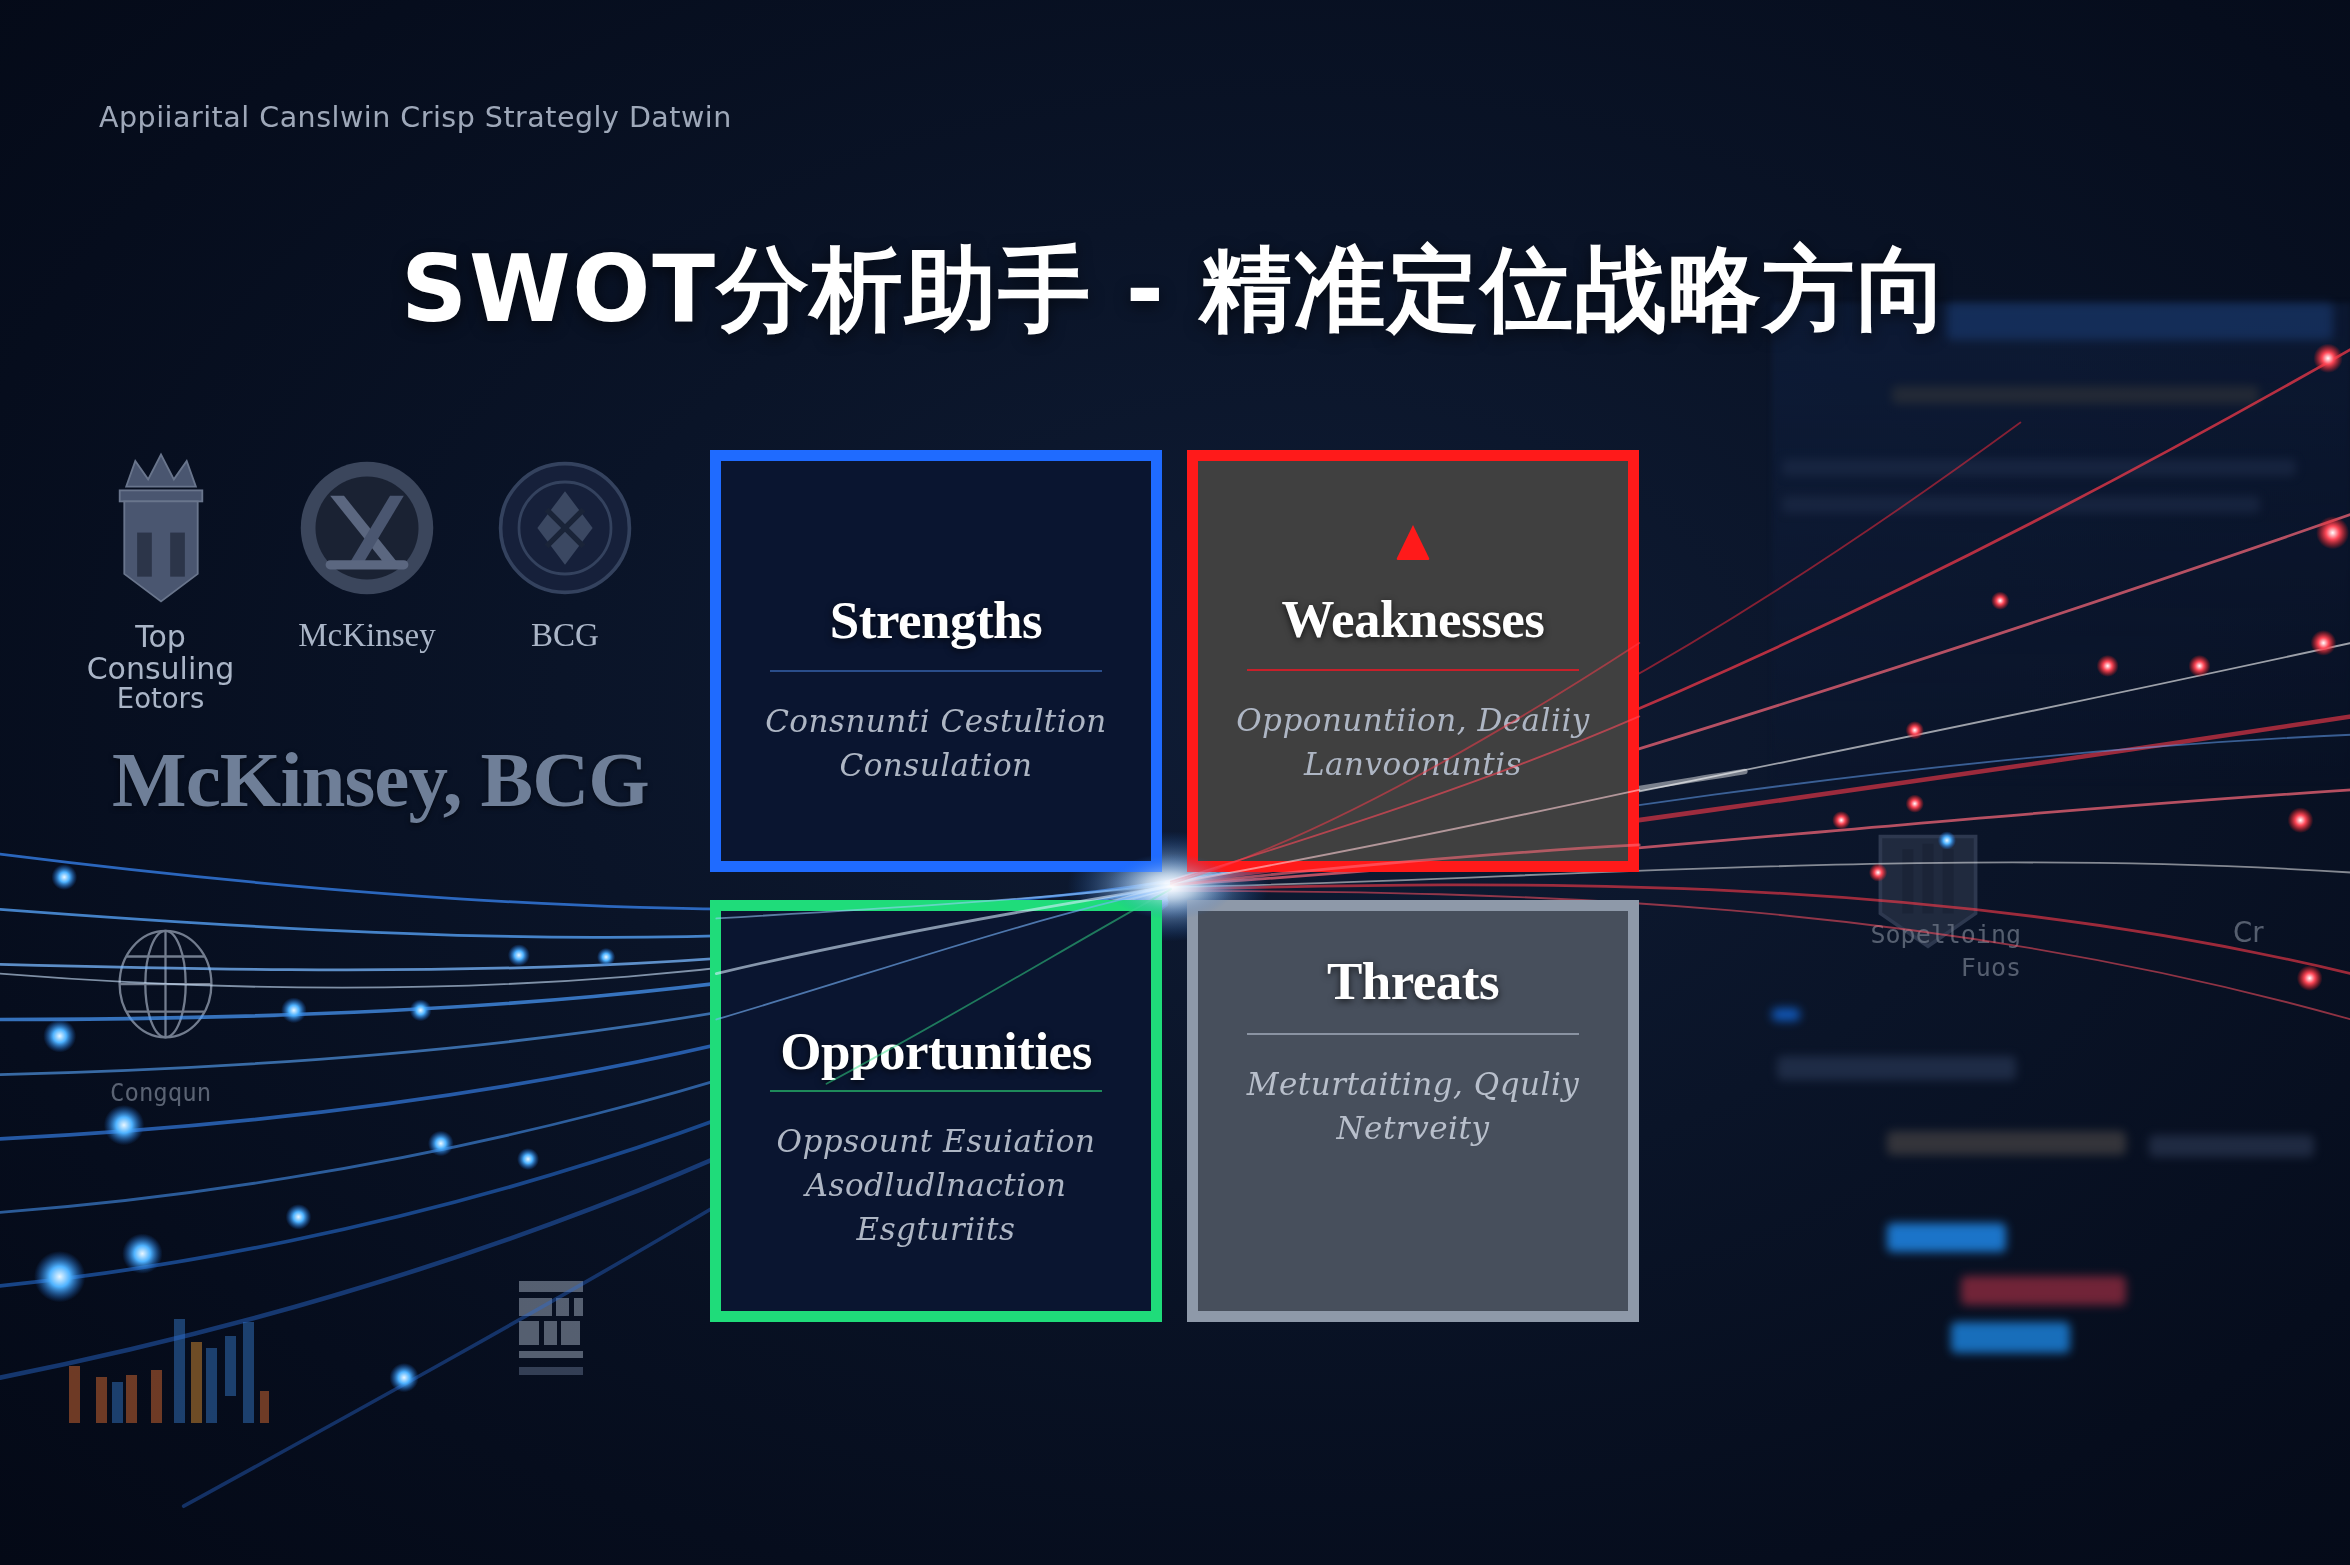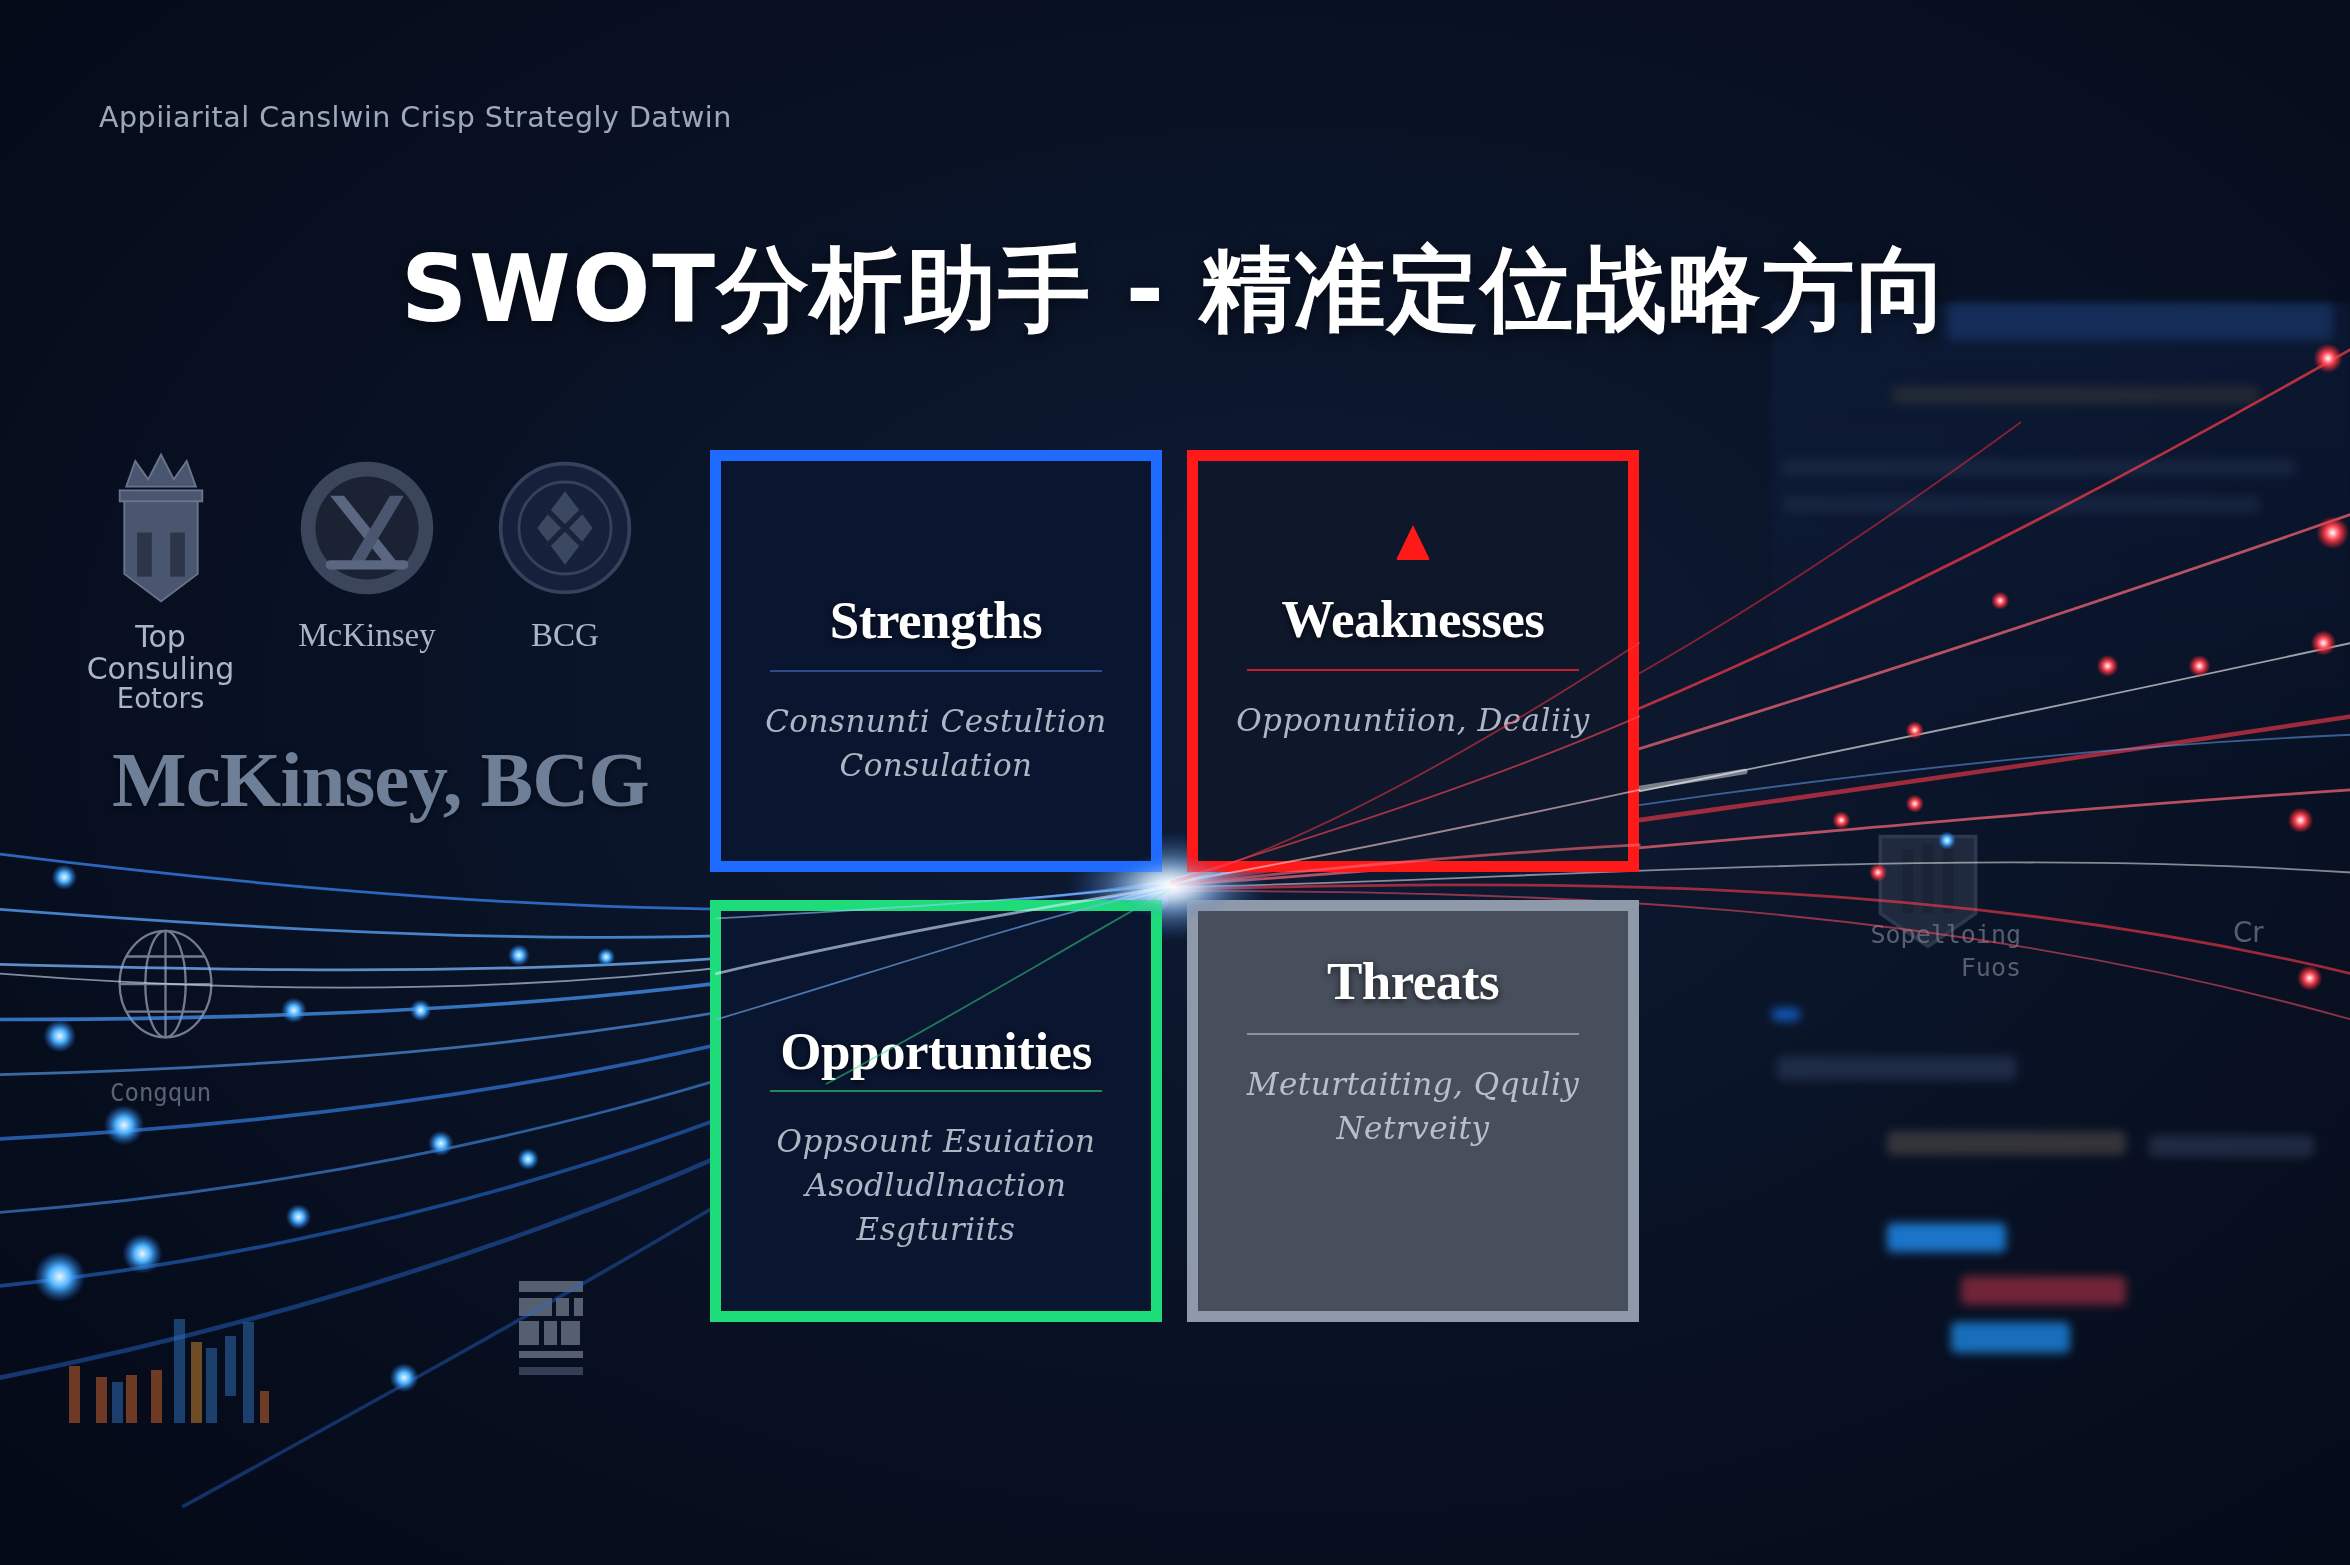--- a/index.html
+++ b/index.html
@@ -40,21 +40,21 @@
   .quad .qtitle {
     font-family:"Liberation Serif", serif; font-weight:bold; color:#ffffff; font-size:53px;
     letter-spacing:-0.5px; text-shadow:0 1.8px 7.3px rgba(0,0,0,0.7);
   }
   .quad .qrule { width:332px; height:1.8px; margin-top:20px; }
   .quad .qbody {
     margin-top:27.5px; font-family:"DejaVu Serif", serif; font-style:italic; font-size:31px;
     color:#aeb6c4; text-align:center; line-height:44px; letter-spacing:0.5px;
   }
   .q-s { left:710px; top:450px; border-color:#1f6bff; background:#0a1530; }
-  .q-w { left:1187px; top:450px; border-color:#ff1a1a; background:#0f172a; }
+  .q-w { left:1187px; top:450px; border-color:#ff1a1a; background:#404040; }
   .q-o { left:710px; top:900px; border-color:#1fdc7a; background:#0a1530;align-items:center; }
   .q-t { left:1187px; top:900px; border-color:#8e99a9; background:#474f5c; }
   .warn-icon {
     width:0; height:0; border-left:17.4px solid transparent; border-right:17.4px solid transparent;
     border-bottom:35px solid #ff1a1a; border-radius:2.8px; margin-top:64px;
   }
   
   svg.streaks { position:absolute; left:0; top:0; pointer-events:none; }
 </style>
 </head>
@@ -259,20 +259,21 @@
     <div>Consulation</div>
   </div>
 </div>
 
 <div class="quad q-w">
   <div class="warn-icon"></div>
   <div class="qtitle" style="margin-top:29px;">Weaknesses</div>
   <div class="qrule" style="background:#c8202a;"></div>
   <div class="qbody">
     <div>Opponuntiion, Dealiiy</div>
+    <div>Lanvoonuntis</div>
   </div>
 </div>
 
 <div class="quad q-o">
   <div class="qtitle" style="margin-top:110px;">Opportunities</div>
   <div class="qrule" style="background:#1e8a5a;margin-top:9.2px;"></div>
   <div class="qbody">
     <div>Oppsount Esuiation</div>
     <div>Asodludlnaction</div>
     <div>Esgturiits</div>

